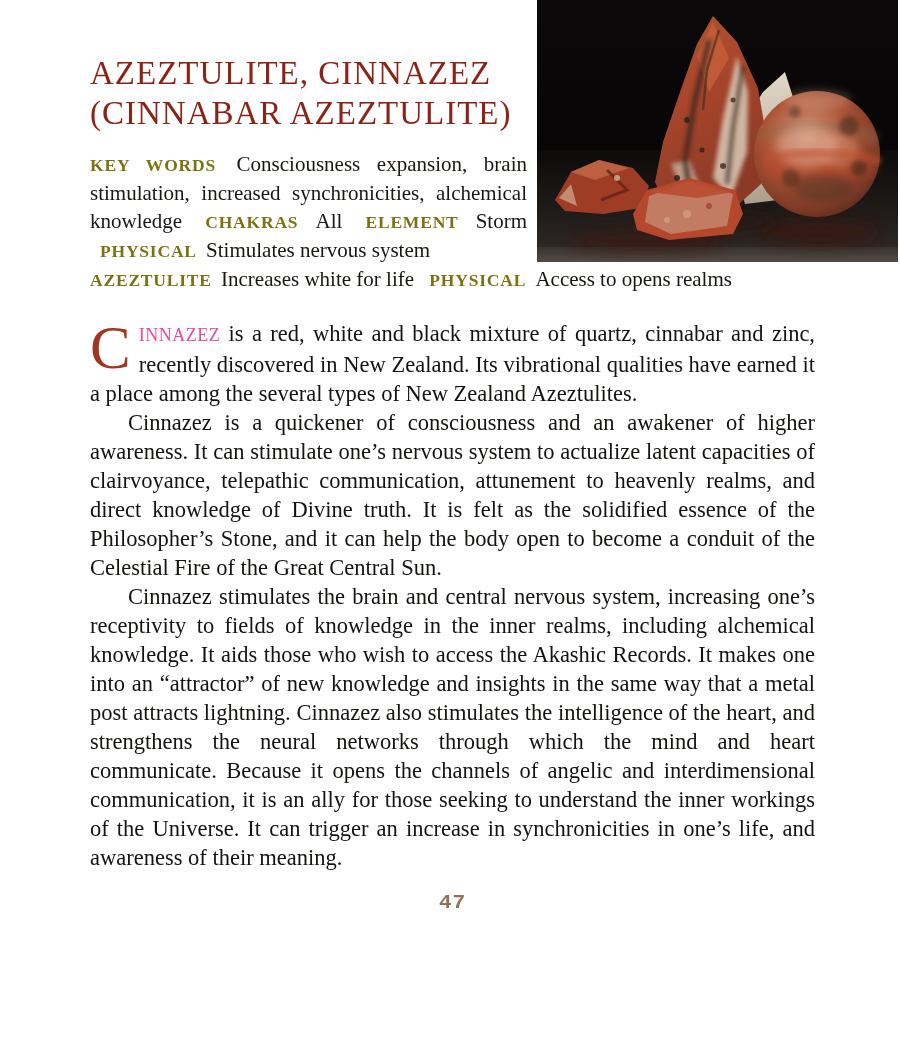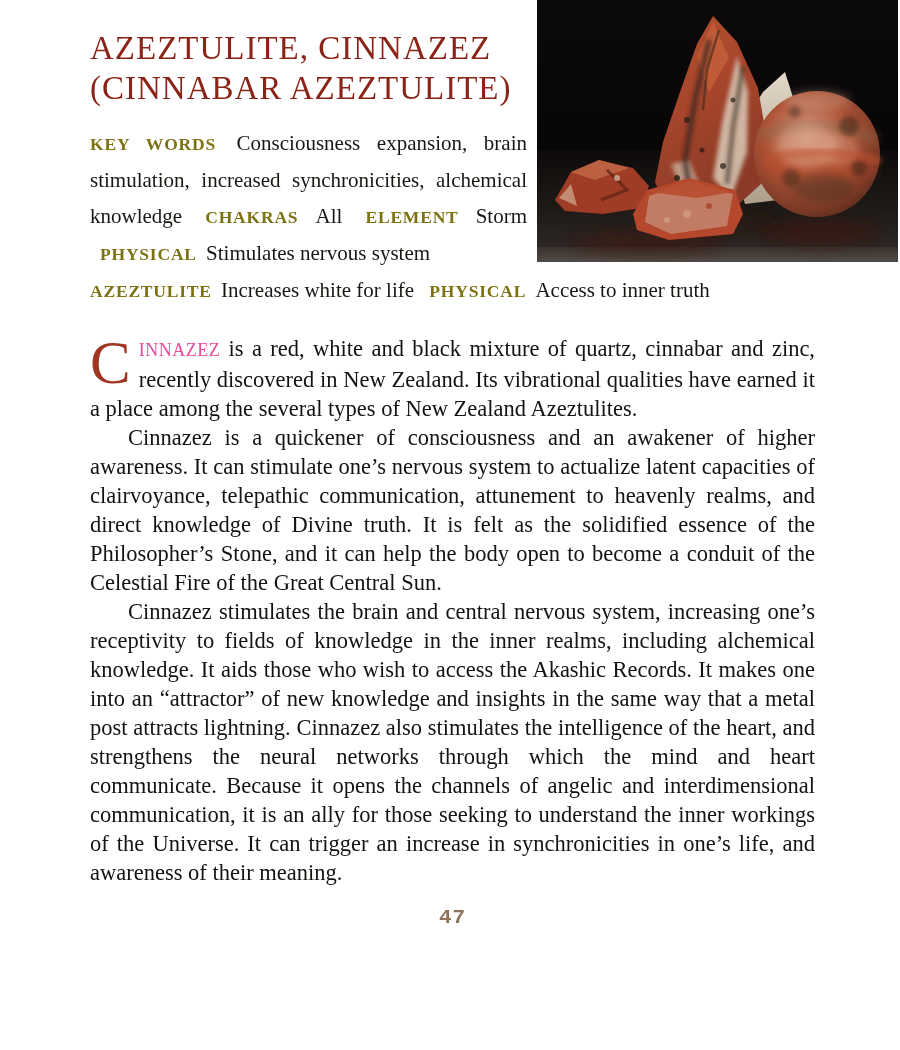--- a/index.html
+++ b/index.html
@@ -5,21 +5,21 @@
   html, body { margin: 0; padding: 0; background: #ffffff; }
   .page {
     position: relative;
     width: 900px;
     height: 1050px;
     background: #ffffff;
     overflow: hidden;
     font-family: "Liberation Serif", "DejaVu Serif", serif;
     color: #151310;
   }
-  .content { padding: 28px 85px 0 90px; }
+  .content { padding: 53px 85px 0 90px; }
 
   
   .photo-frame {
     position: absolute;
     top: 0;
     right: 2px;
     width: 361px;
     height: 262px;
     overflow: hidden;
     background: #0a0808;
@@ -33,21 +33,21 @@
     color: #8b2418;
     font-size: 33px;
     line-height: 40px;
     letter-spacing: 1px;
   }
 
   
   .kw {
     margin: 17px 0 0 0;
     font-size: 21px;
-    line-height: 36px;
+    line-height: 28px;
     text-align: justify;
     color: #1a1713;
   }
   .kw-narrow { width: 437px; }
   .kw-wide { width: auto; margin-top: 0; }
   .kw-label {
     font-family: "Liberation Serif", serif;
     font-weight: 700;
     font-size: 17.5px;
     letter-spacing: 0.8px;
@@ -204,21 +204,21 @@
       <span class="kw-text">All</span>
       <span class="kw-label kw-gap">ELEMENT</span>
       <span class="kw-text">Storm</span>
       <span class="kw-label kw-gap">PHYSICAL</span>
       <span class="kw-text">Stimulates nervous system</span>
     </p>
     <p class="kw kw-wide">
       <span class="kw-label">AZEZTULITE</span>
       <span class="kw-text">Increases white for life</span>
       <span class="kw-label kw-gap">PHYSICAL</span>
-      <span class="kw-text">Access to inner truth</span>
+      <span class="kw-text">Access to opens realms</span>
     </p>
 
     <div class="body-text">
       <p class="para"><span class="dropcap">C</span><span class="smallcaps-red">INNAZEZ</span><span> is a red, white and black mixture of quartz, cinnabar and zinc, recently discovered in New Zealand. Its vibrational qualities have earned it a place among the several types of New Zealand Azeztulites.</span></p>
       <p class="para indent">Cinnazez is a quickener of consciousness and an awakener of higher awareness. It can stimulate one’s nervous system to actualize latent capacities of clairvoyance, telepathic communication, attunement to heavenly realms, and direct knowledge of Divine truth. It is felt as the solidified essence of the Philosopher’s Stone, and it can help the body open to become a conduit of the Celestial Fire of the Great Central Sun.</p>
       <p class="para indent">Cinnazez stimulates the brain and central nervous system, increasing one’s receptivity to fields of knowledge in the inner realms, including alchemical knowledge. It aids those who wish to access the Akashic Records. It makes one into an “attractor” of new knowledge and insights in the same way that a metal post attracts lightning. Cinnazez also stimulates the intelligence of the heart, and strengthens the neural networks through which the mind and heart communicate. Because it opens the channels of angelic and interdimensional communication, it is an ally for those seeking to understand the inner workings of the Universe. It can trigger an increase in synchronicities in one’s life, and awareness of their meaning.</p>
     </div>
 
     <div class="page-number">47</div>
 

